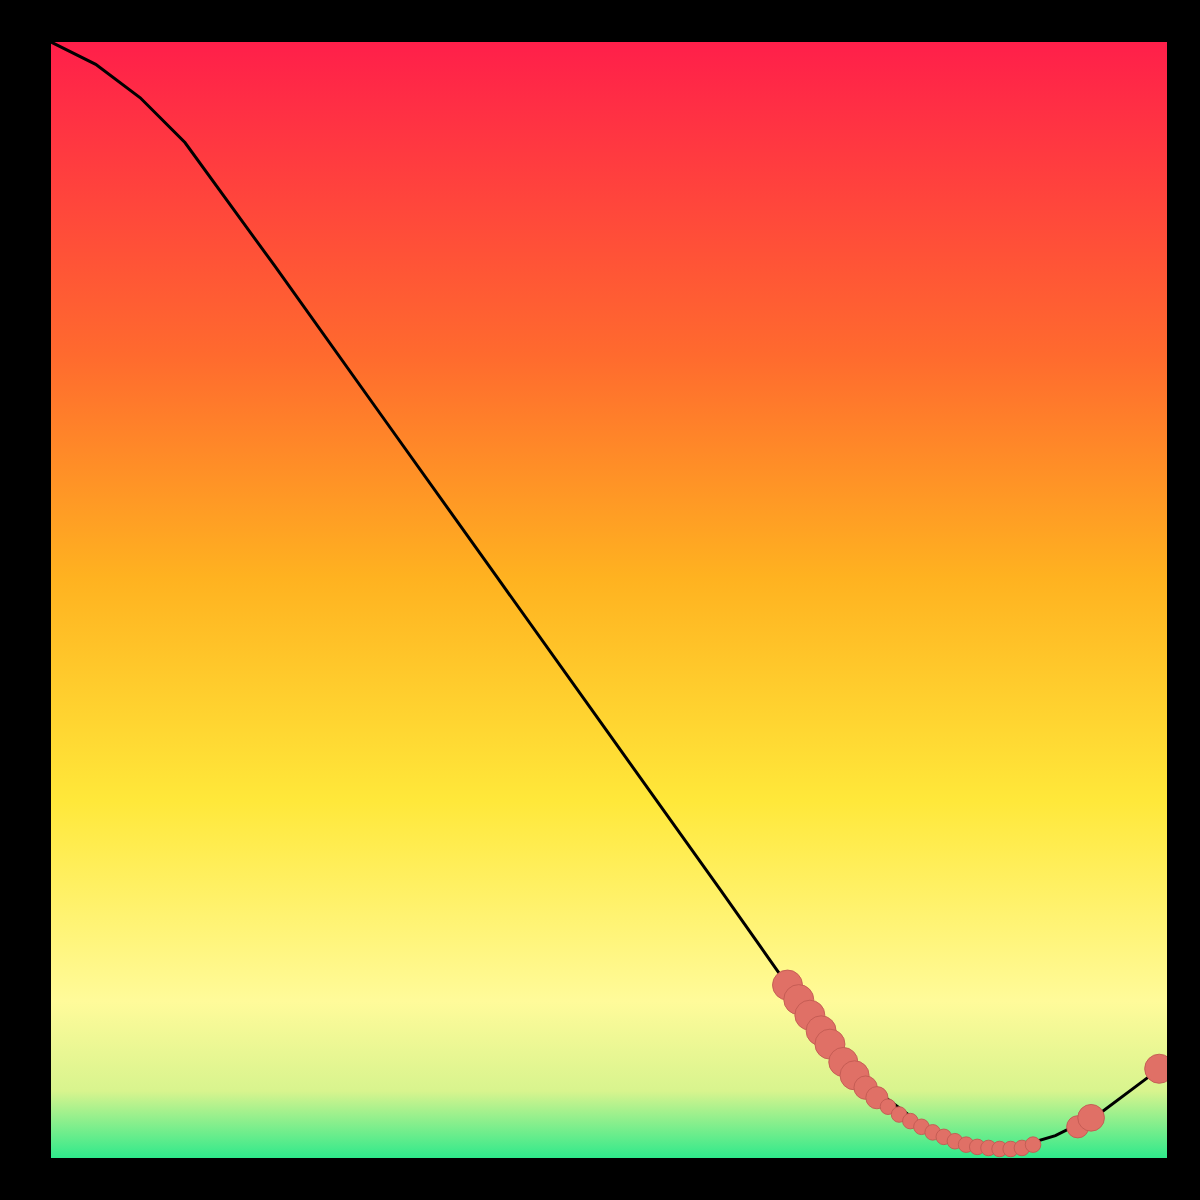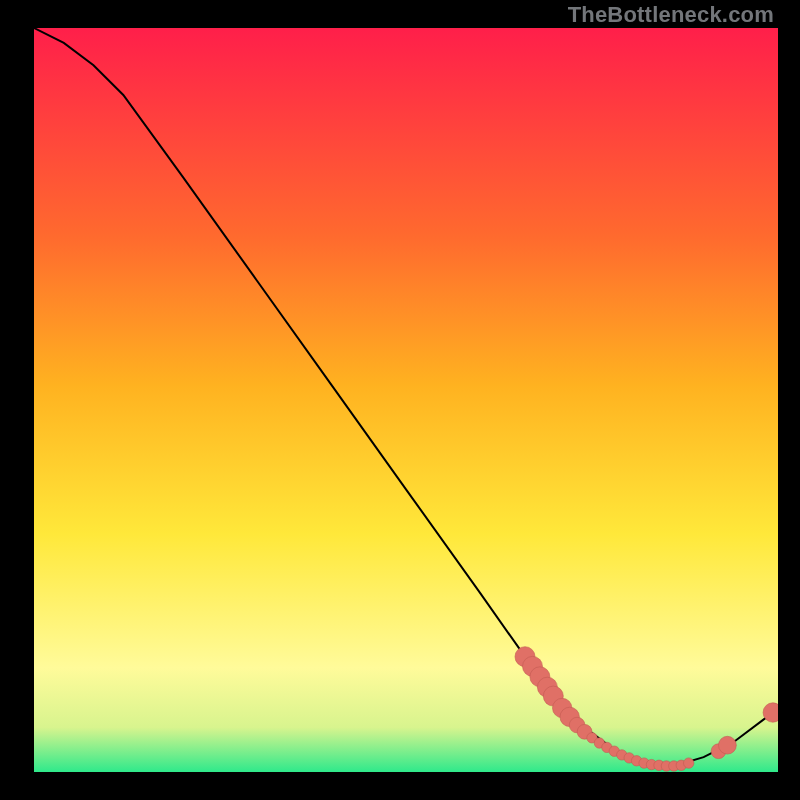--- a/index.html
+++ b/index.html
@@ -33,21 +33,20 @@
     font-weight: 600;
     color: #73767a;
     letter-spacing: 0.2px;
   }
   svg { display: block; }
 </style>
 </head>
 <body>
 
 <div class="stage">
-  <div class="watermark">TheBottleneck.com</div>
 
   <div class="plot">
     <svg id="chart-svg" viewBox="0 0 744 744" width="744" height="744">
       <defs>
         <linearGradient id="bg-grad" x1="0" y1="0" x2="0" y2="1">
           <stop id="g0" offset="0%" stop-color="#ff1f4a"></stop>
           <stop id="g1" offset="28%" stop-color="#ff6a2e"></stop>
           <stop id="g2" offset="48%" stop-color="#ffb220"></stop>
           <stop id="g3" offset="68%" stop-color="#ffe83a"></stop>
           <stop id="g4" offset="86%" stop-color="#fffb9a"></stop>

